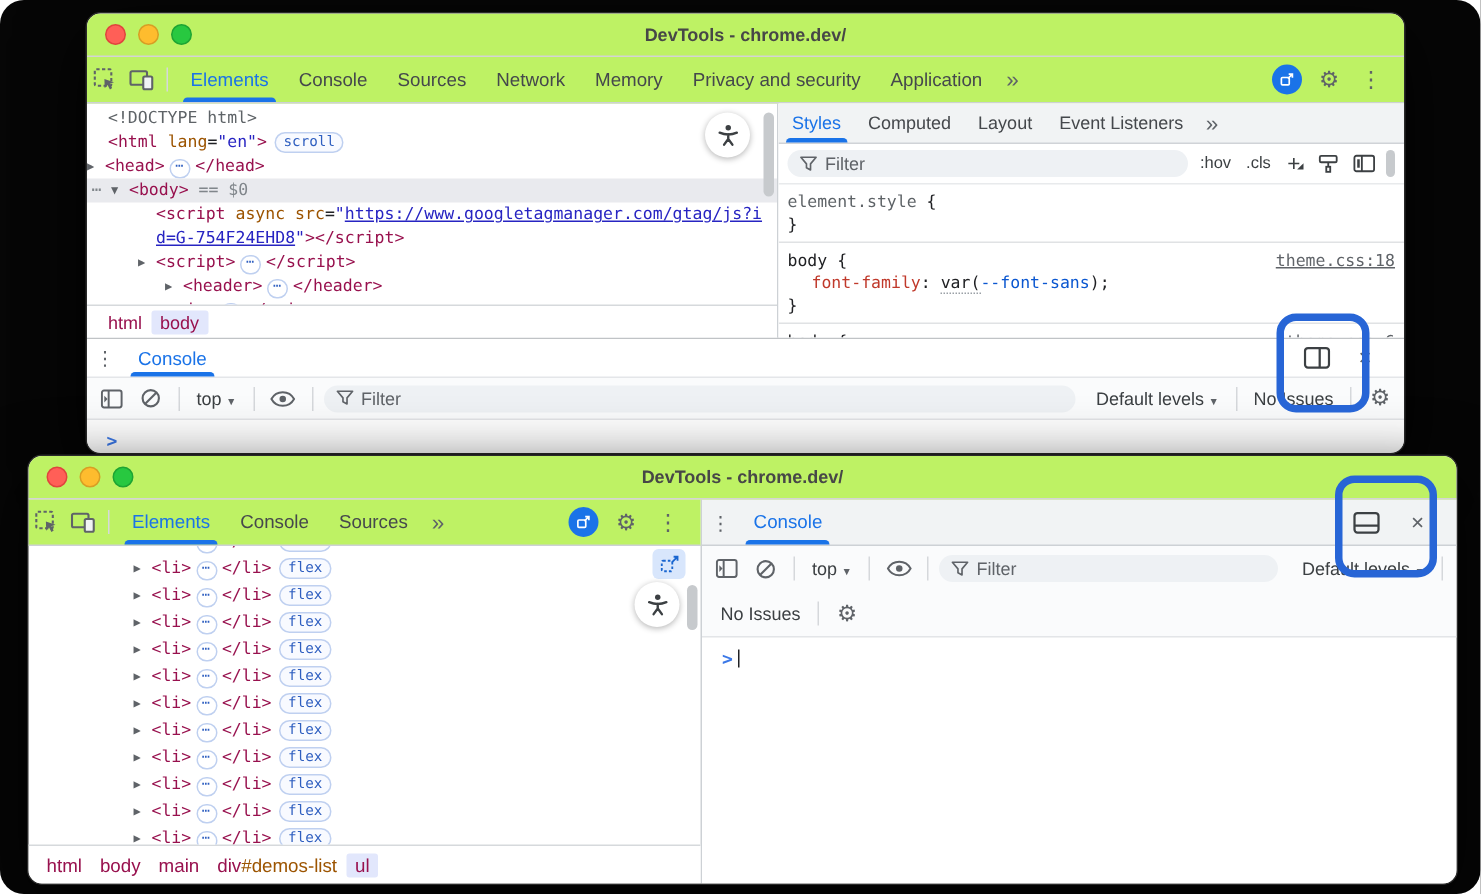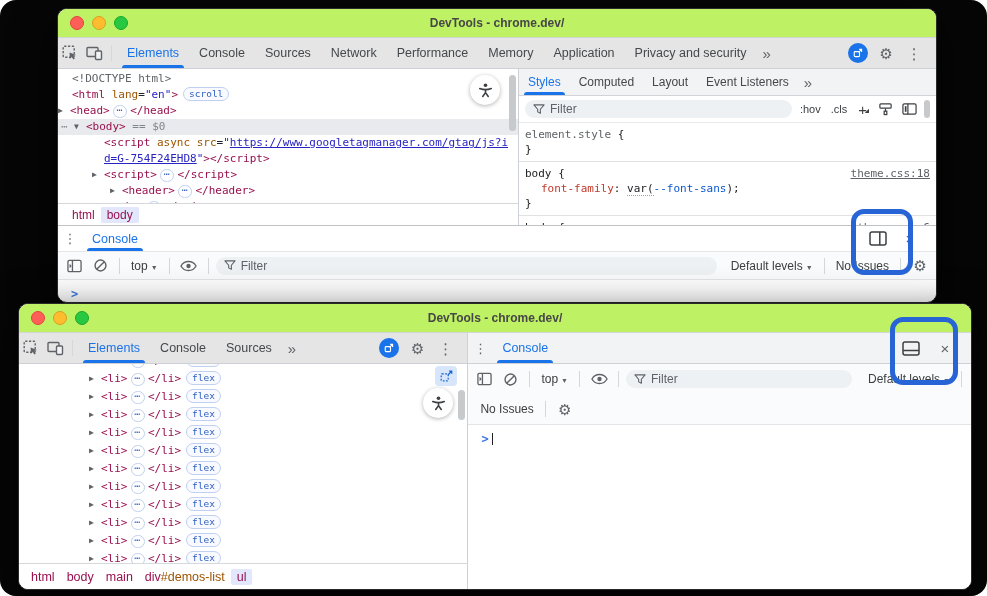--- a/index.html
+++ b/index.html
@@ -14,21 +14,21 @@
   .titlebar{position:relative;height:28px;background:#bef264;border-bottom:1px solid #d4d4d4;
             display:flex;align-items:center;}
   .lights{display:flex;gap:8px;margin-left:12px;}
   .light{width:12px;height:12px;border-radius:50%;}
   .light.r{background:#ff5f57;border:0.5px solid #e0443e;}
   .light.y{background:#febc2e;border:0.5px solid #d89e24;}
   .light.g{background:#28c840;border:0.5px solid #1ea433;}
   .win-title{position:absolute;left:0;right:0;text-align:center;font-size:12px;font-weight:bold;color:#474747;}
 
   
-  .tabbar{height:30px;background:#e5e5e5;border-bottom:1px solid #cdd1d5;display:flex;align-items:center;}
+  .tabbar{height:30px;background:#bef264;border-bottom:1px solid #cdd1d5;display:flex;align-items:center;}
   .tab{position:relative;padding:0 10px;line-height:29px;font-size:12.5px;color:#45484c;white-space:nowrap;cursor:default;}
   .tab.active{color:#1a73e8;}
   .tab.active::after{content:"";position:absolute;left:5px;right:5px;bottom:0;height:3px;background:#1a73e8;border-radius:3px 3px 0 0;}
   .icon-btn{display:inline-flex;align-items:center;justify-content:center;width:24px;height:24px;color:#5f6368;}
   .glyph{font-size:15px;color:#5f6368;line-height:1;}
   .vsep{width:1px;height:16px;background:#d5d8db;margin:0 5px;}
   .right-cluster{margin-left:auto;display:flex;align-items:center;gap:4px;padding-right:10px;}
   .blue-circle{width:20px;height:20px;border-radius:50%;background:#1a73e8;display:flex;align-items:center;justify-content:center;}
   .chev2{font-size:15px;color:#5f6368;padding:0 6px;}
 
@@ -136,24 +136,23 @@
             <rect x="1" y="1.5" width="11" height="9" rx="1" fill="none" stroke="#5f6368" stroke-width="1.4"></rect>
             <rect x="9.5" y="5" width="6" height="8.5" rx="1" fill="#f1f3f4" stroke="#5f6368" stroke-width="1.4"></rect>
           </svg>
       </span>
       <span class="vsep"></span>
       <span style="display:flex">
           <span class="tab active">Elements</span>
           <span class="tab">Console</span>
           <span class="tab">Sources</span>
           <span class="tab">Network</span>
-          <span class="tab">Performance</span>
           <span class="tab">Memory</span>
+          <span class="tab">Privacy and security</span>
           <span class="tab">Application</span>
-          <span class="tab">Privacy and security</span>
         </span>
       <span class="chev2">»</span>
       <span class="right-cluster">
         <span class="icon-btn">
           <span class="blue-circle">
             <svg width="12" height="12" viewBox="0 0 16 16">
                 <rect x="3" y="6.2" width="7" height="6.6" rx="1" fill="none" stroke="#fff" stroke-width="1.5"></rect>
                 <path d="M9.5 3.2h3.3v3.3M12.5 3.5L8.8 7.2" fill="none" stroke="#fff" stroke-width="1.5"></path>
               </svg>
           </span>

